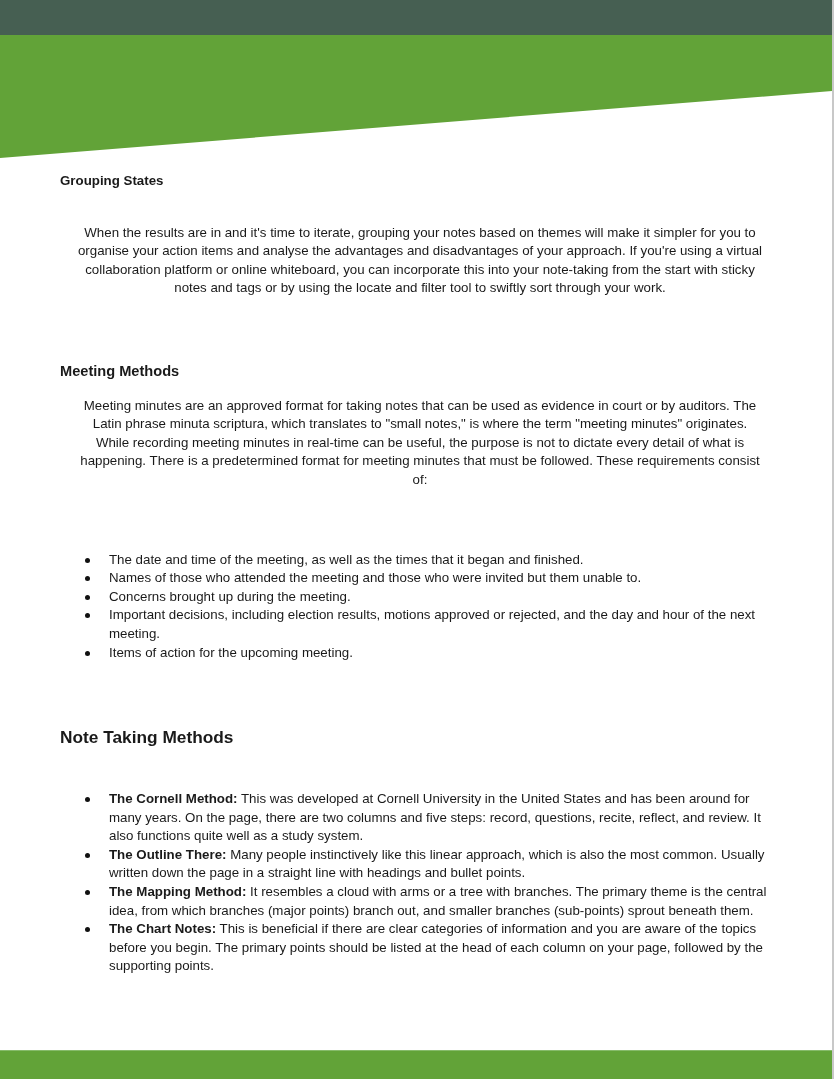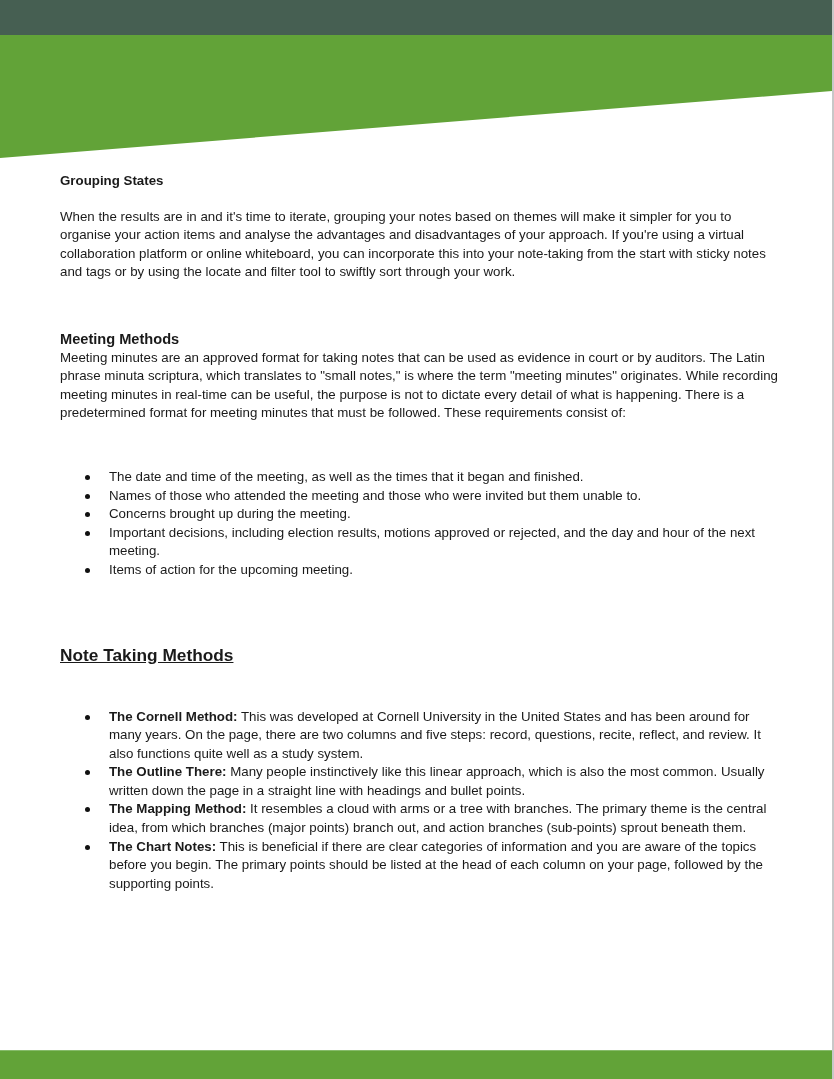--- a/index.html
+++ b/index.html
@@ -54,23 +54,22 @@
       line-height: 18.6px;
     }
     h3.section-h.mm {
       font-size: 14.6px;
     }
     h2.section-h2 {
       margin: 0;
       font-size: 17.3px;
       font-weight: bold;
       line-height: 22px;
-      text-decoration: underline;
     }
-    p { margin: 0; }
+    p { margin: 16px; text-align: center; }
     ul.bullets {
       margin: 0;
       padding: 0;
       list-style: none;
     }
     ul.bullets li {
       position: relative;
       padding-left: 49px;
     }
     ul.bullets li .bullet-dot {
@@ -119,19 +118,19 @@
 
   <div style="height:64px"></div>
 
   <h2 class="section-h2">Note Taking Methods</h2>
 
   <div style="height:42px"></div>
 
   <ul class="bullets">
     <li><span class="bullet-dot"></span><strong>The Cornell Method:</strong><span> This was developed at Cornell University in the United States and has been around for many years. On the page, there are two columns and five steps: record, questions, recite, reflect, and review. It also functions quite well as a study system.</span></li>
     <li><span class="bullet-dot"></span><strong>The Outline There:</strong><span> Many people instinctively like this linear approach, which is also the most common. Usually written down the page in a straight line with headings and bullet points.</span></li>
-    <li><span class="bullet-dot"></span><strong>The Mapping Method:</strong><span> It resembles a cloud with arms or a tree with branches. The primary theme is the central idea, from which branches (major points) branch out, and action branches (sub-points) sprout beneath them.</span></li>
+    <li><span class="bullet-dot"></span><strong>The Mapping Method:</strong><span> It resembles a cloud with arms or a tree with branches. The primary theme is the central idea, from which branches (major points) branch out, and smaller branches (sub-points) sprout beneath them.</span></li>
     <li><span class="bullet-dot"></span><strong>The Chart Notes:</strong><span> This is beneficial if there are clear categories of information and you are aware of the topics before you begin. The primary points should be listed at the head of each column on your page, followed by the supporting points.</span></li>
   </ul>
 
 </div>
 
 <div class="footer-band" style="background: rgb(98, 163, 56);"></div>
 
 </body></html>

